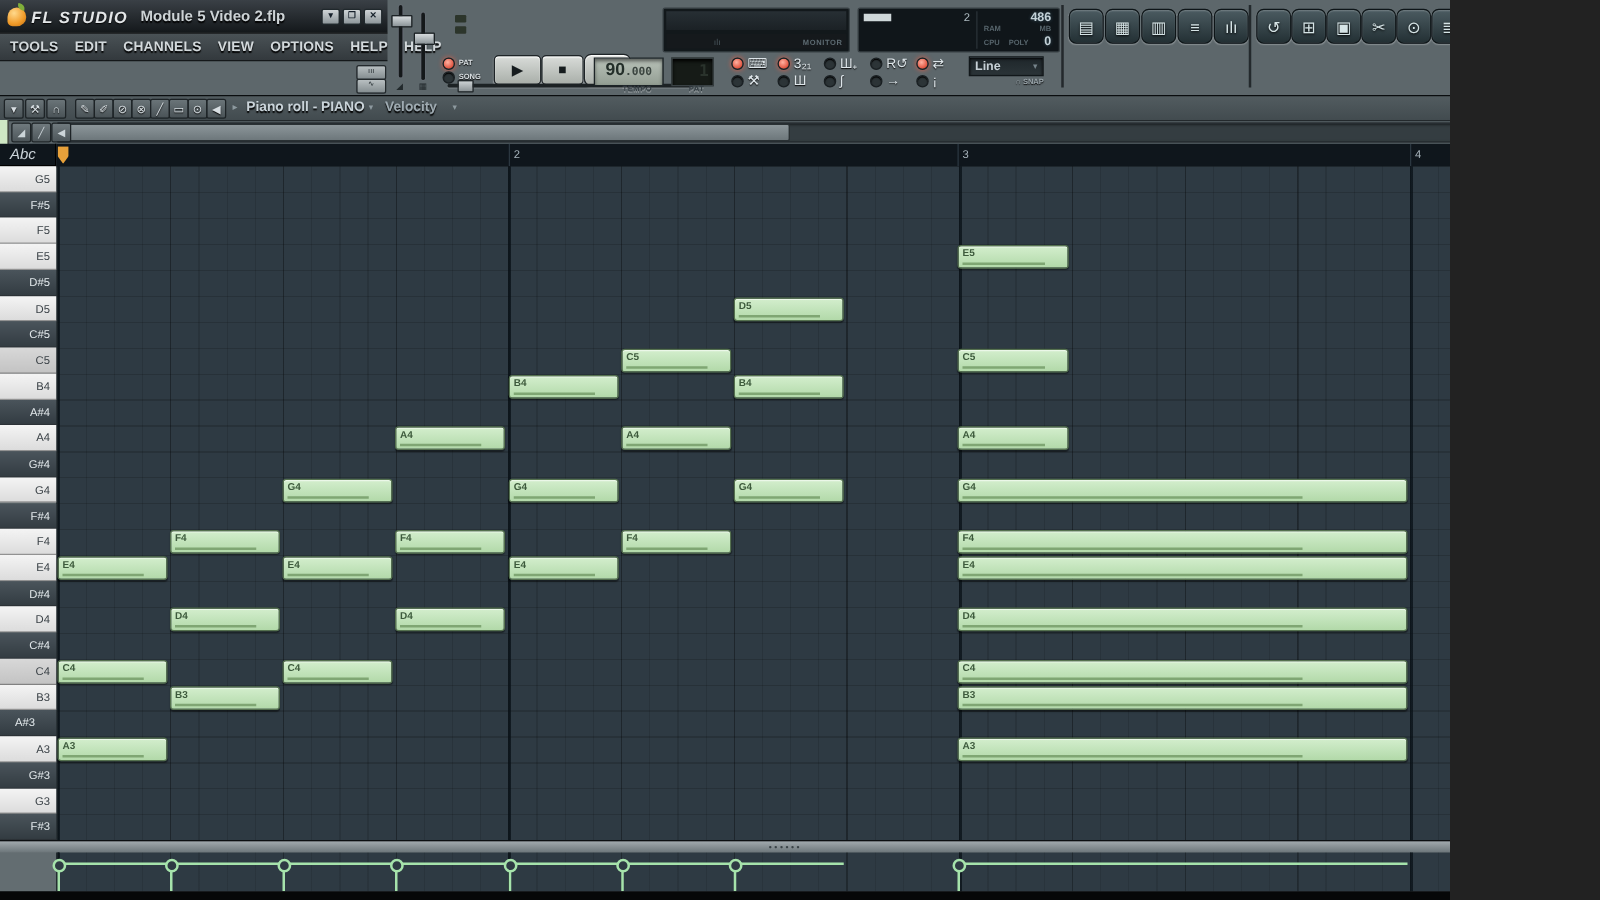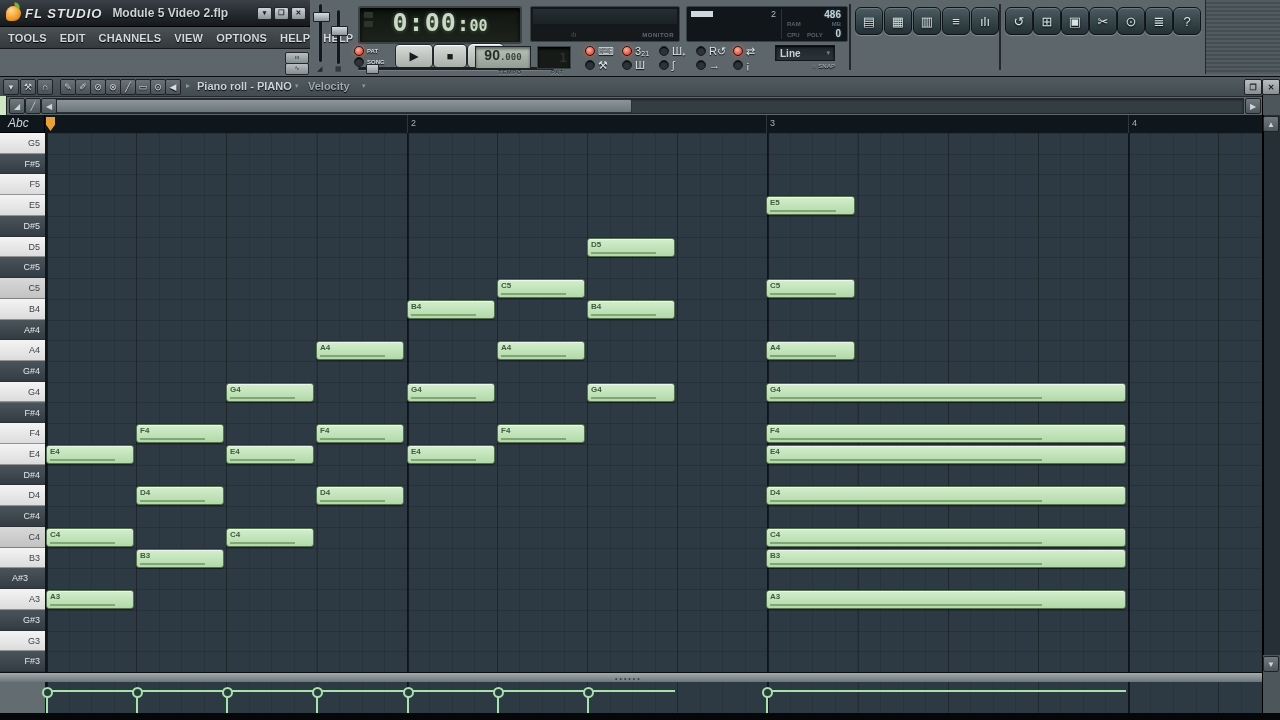--- a/index.html
+++ b/index.html
@@ -1,16 +1,16 @@
 <!DOCTYPE html>
 <html><head>
 <meta charset="utf-8">
 <style>
   html,body{margin:0;padding:0;background:#222;}
-  #screen{position:relative;width:1280px;height:720px;background:#5d676b;overflow:hidden;
+  #screen{position:relative;width:1160px;height:720px;background:#5d676b;overflow:hidden;
           font-family:"Liberation Sans",sans-serif;-webkit-font-smoothing:antialiased;}
   .abs{position:absolute;}
   
   #titlebar{left:0;top:0;width:310px;height:27px;background:linear-gradient(#3a4046,#14181b);
             border-bottom:1px solid #000;display:flex;align-items:center;padding:0 4px;box-sizing:border-box;}
   #fl-logo{width:15px;height:15px;border-radius:50% 50% 50% 4px;background:radial-gradient(circle at 35% 30%,#ffd98c,#f09a28 60%,#b96a12);
            margin:0 4px 0 2px;position:relative;flex:0 0 auto;}
   #fl-logo:before{content:"";position:absolute;right:1px;top:-3px;width:6px;height:5px;border-radius:0 80% 0 80%;background:#7fae3a;transform:rotate(15deg);}
   #app-name{font-style:italic;font-weight:bold;font-size:13px;color:#e3e6e8;letter-spacing:1px;text-shadow:0 1px 1px #000;margin-right:10px;}
   #doc-title{font-weight:bold;font-size:12px;color:#cdd3d6;text-shadow:0 1px 1px #000;flex:1;}
@@ -178,25 +178,20 @@
 
   <div class="abs" id="sliders">
     <div class="vslider-track" style="left:8px;"></div>
     <div class="vslider-handle" style="left:2px;top:12px;"></div>
     <div class="vslider-track" style="left:26px;top:10px;height:54px;"></div>
     <div class="vslider-handle" style="left:20px;top:26px;"></div>
     <span class="slider-icon" style="left:6px;top:65px;">◢</span>
     <span class="slider-icon" style="left:24px;top:65px;">▦</span>
   </div>
 
-  <div class="abs" id="time-lcd">
-    <span id="time-main">0:00</span>
-      <span id="time-small" style="font-size:21px;">:</span>
-      <span id="time-small">00</span>
-  </div>
   <div class="abs" id="time-mode-icons">
       <i></i>
       <i></i>
     </div>
 
   <div class="abs" id="monitor-panel">
     <div class="mrow1"></div>
     <div class="mrow2"></div>
     <span id="monitor-wave">ılı</span>
     <span id="monitor-label">MONITOR</span>

